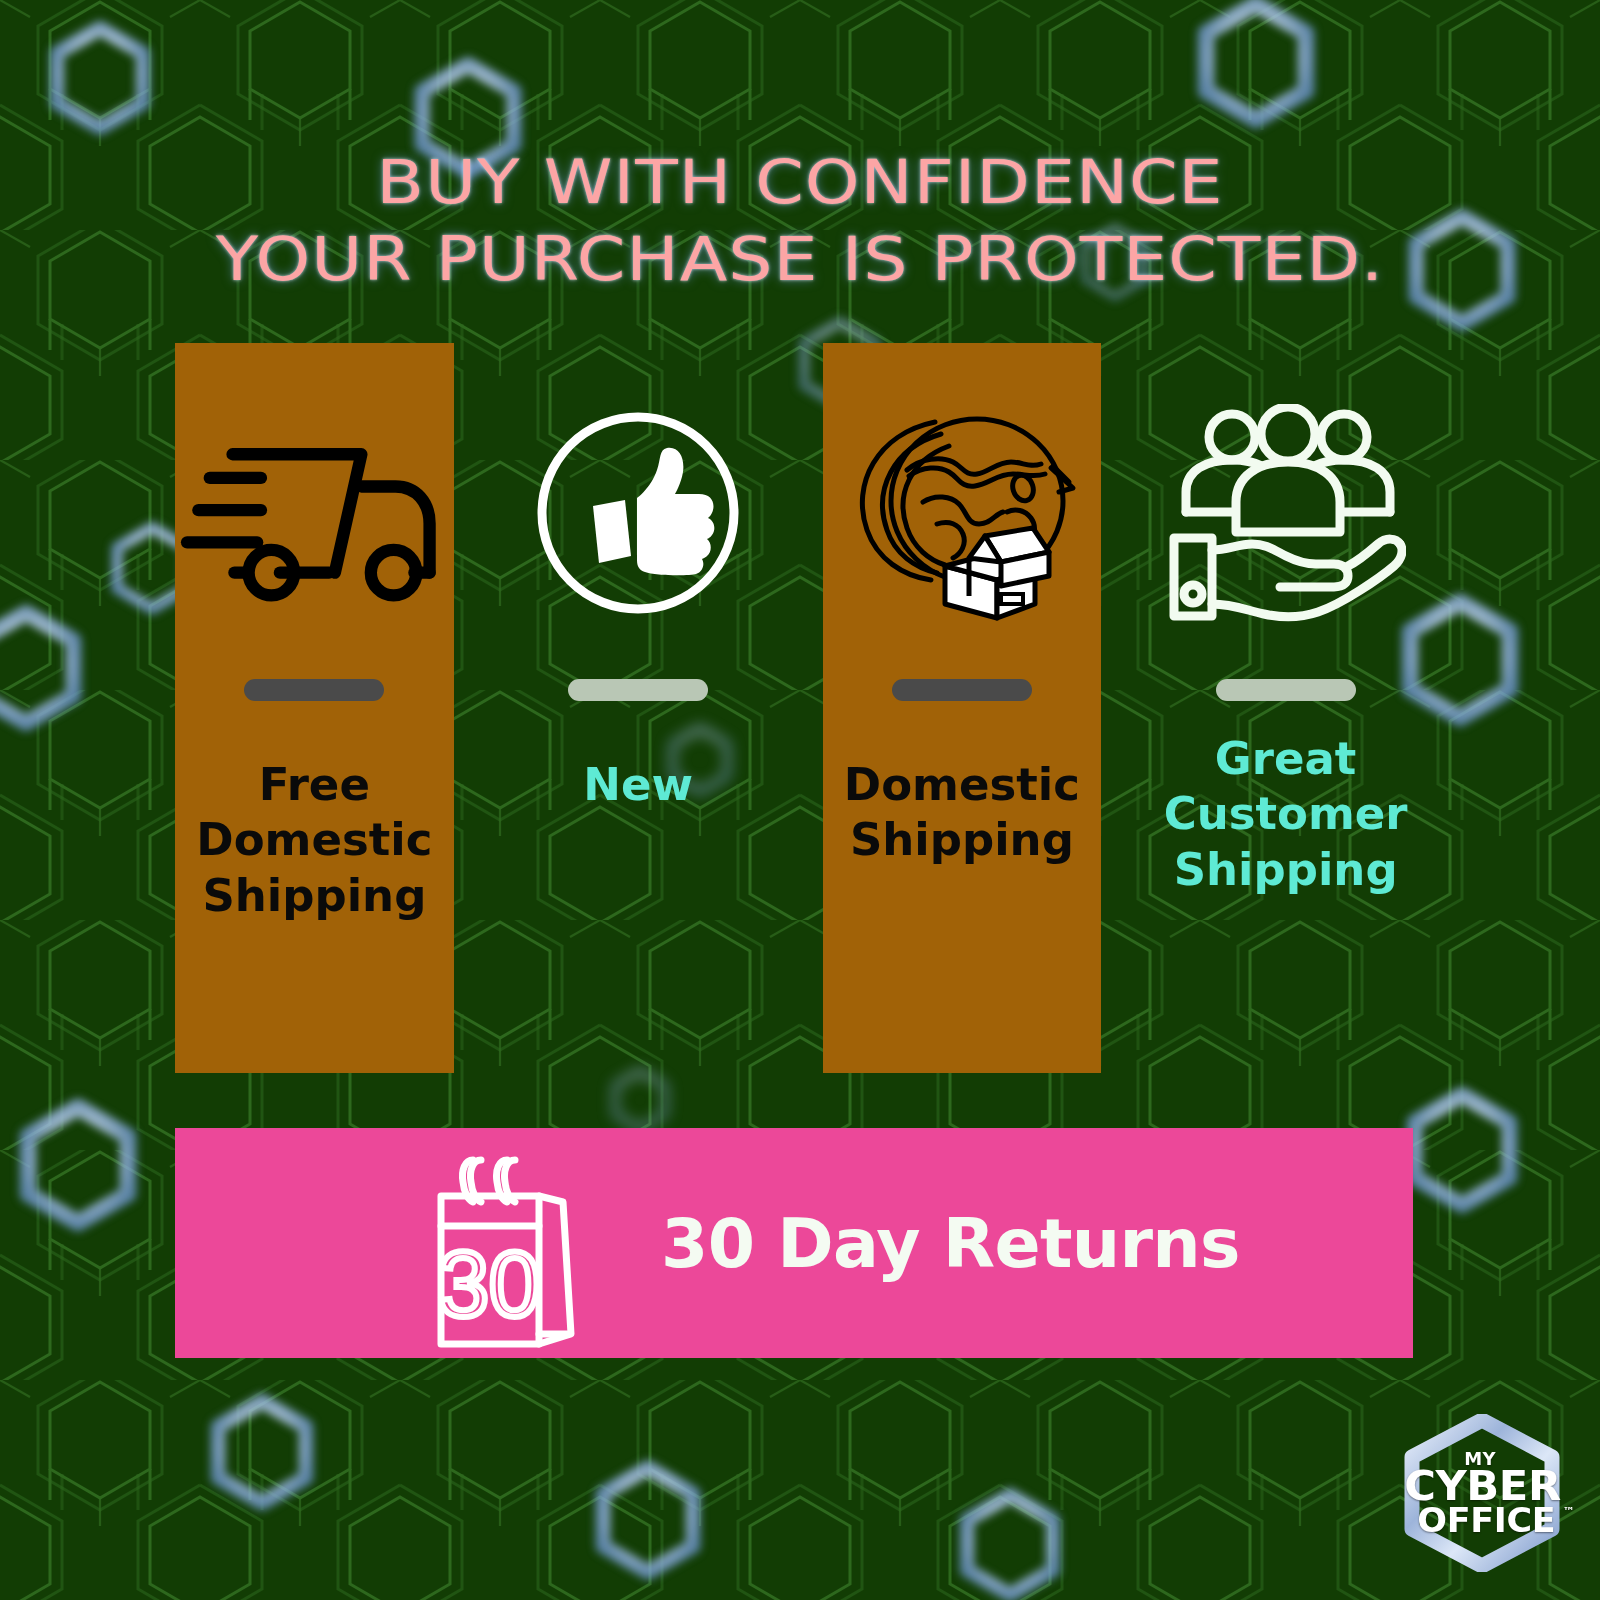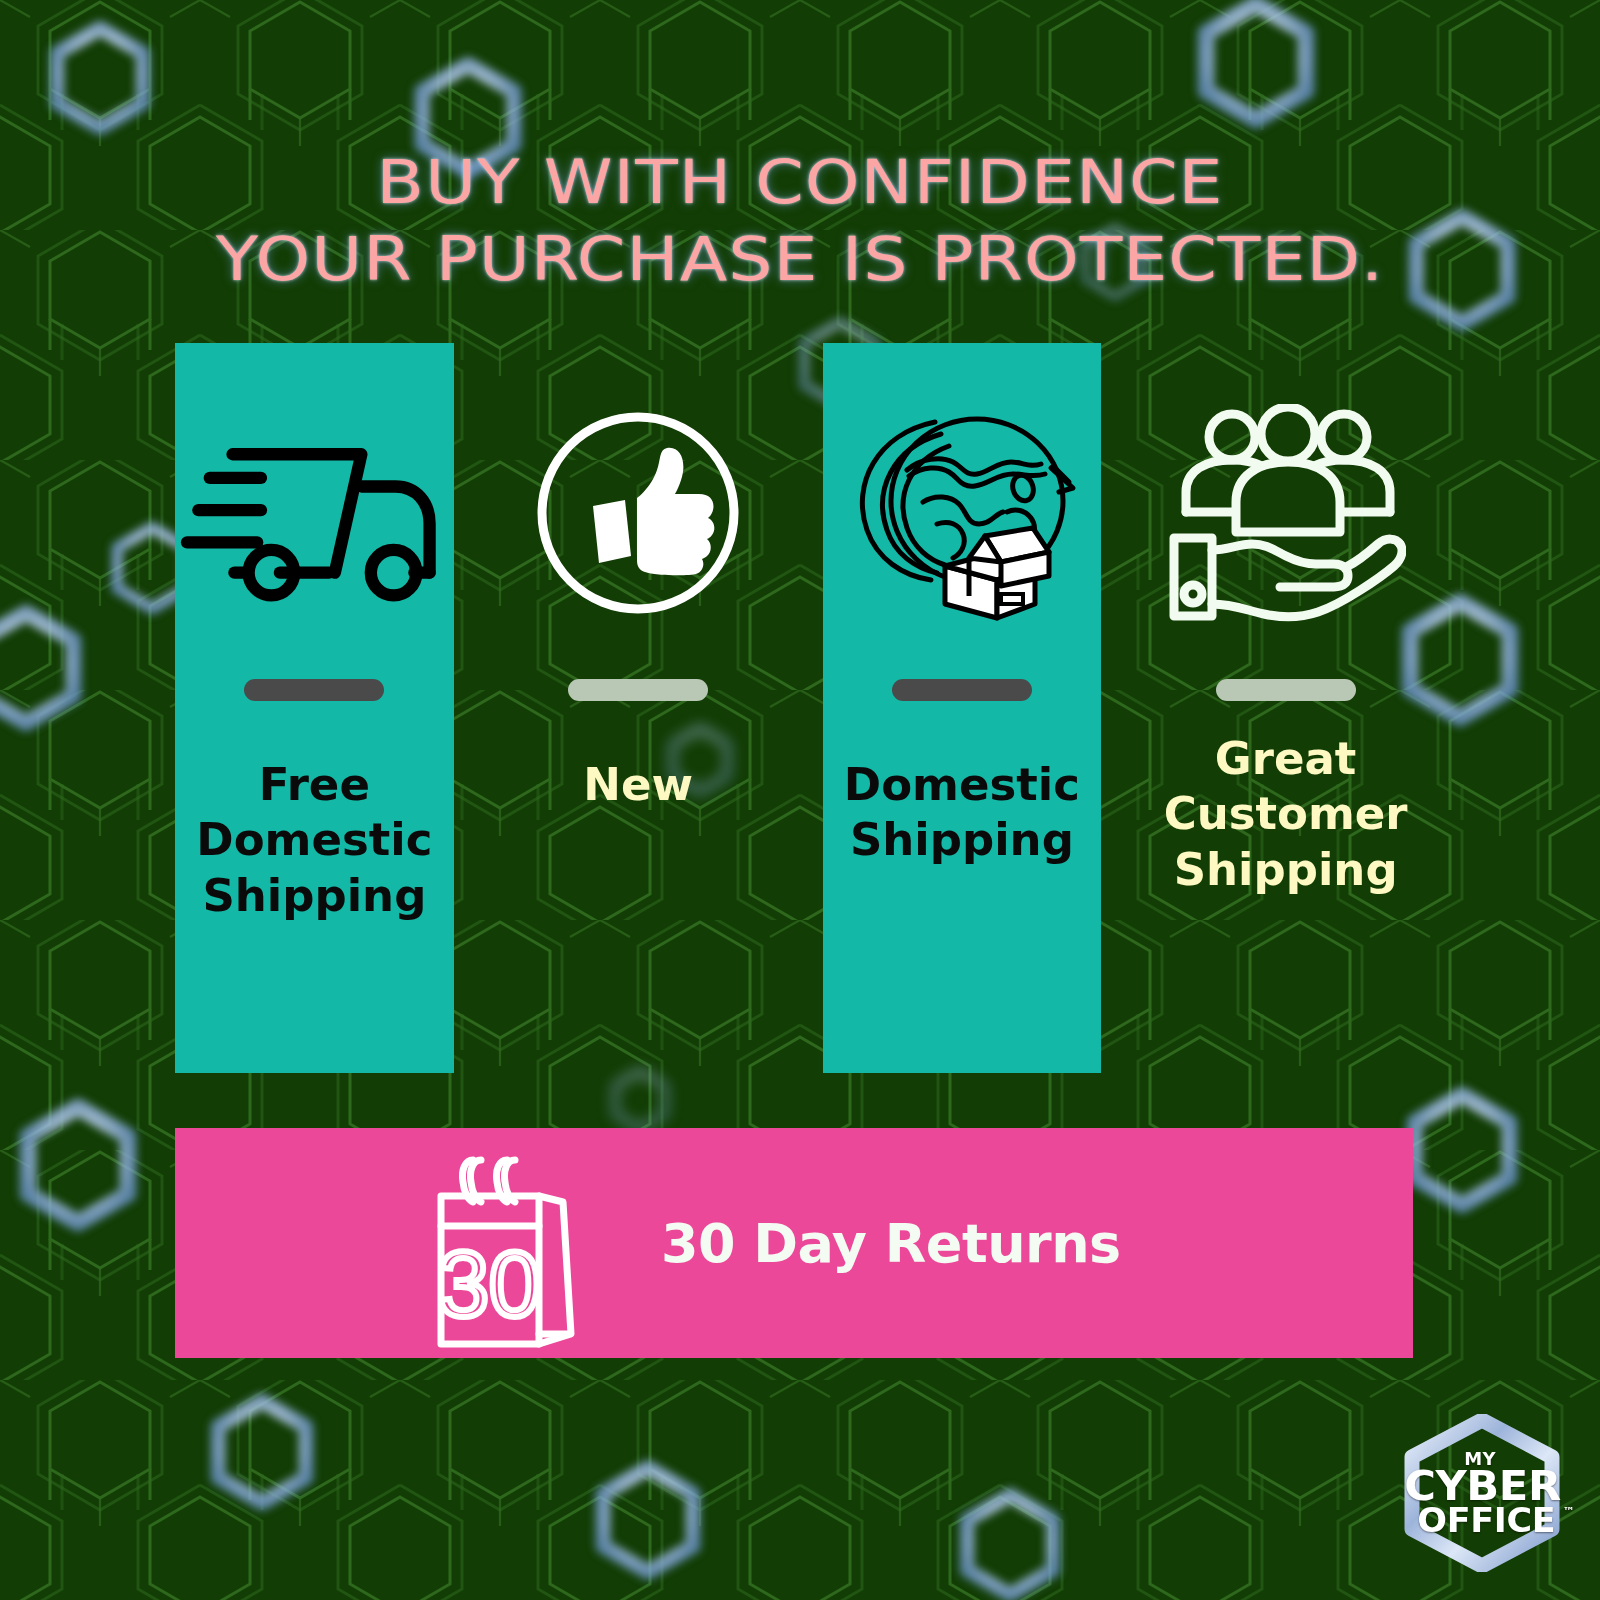--- a/index.html
+++ b/index.html
@@ -41,21 +41,21 @@
     display:flex;
   }
   .feature {
     width:293px;
     height:730px;
     position:relative;
     display:flex;
     flex-direction:column;
     align-items:center;
   }
-  .feature.light { background:#14b8a6; }
+  .feature.light { background:#a16207; }
   .feature.dark  { background:transparent; }
   .feature + .feature { margin-left:45px; }
 
   .icon-wrap {
     height:330px;
     width:100%;
     display:flex;
     align-items:center;
     justify-content:center;
     padding-top:10px;
@@ -76,21 +76,21 @@
     margin-top:56px;
     text-align:center;
     font-family:"DejaVu Sans", sans-serif;
     font-weight:700;
     font-size:45px;
     line-height:1.23;
     padding:0 6px;
     white-space:pre-line;
   }
   .feature.light .feat-label { color:#0a0a0a; }
-  .feature.dark  .feat-label { color:#fef9c3; }
+  .feature.dark  .feat-label { color:#5eead4; }
 
   .feature.c4 .feat-label { margin-top:30px; }
 
   
   .returns {
     position:absolute;
     left:175px; top:1128px;
     width:1238px; height:230px;
     background:#ec4899;
     display:flex;
@@ -100,21 +100,21 @@
     margin-left:240px;
     margin-top:10px;
     flex:none;
   }
   .returns .cal svg { display:block; }
   .returns .txt {
     margin-left:56px;
     color:#f4fbf2;
     font-family:"DejaVu Sans", sans-serif;
     font-weight:700;
-    font-size:54px;
+    font-size:68px;
     letter-spacing:-0.01em;
   }
 
   
   .logo {
     position:absolute;
     right:28px; bottom:28px;
     width:180px; height:158px;
   }
   .logo svg { display:block; }

